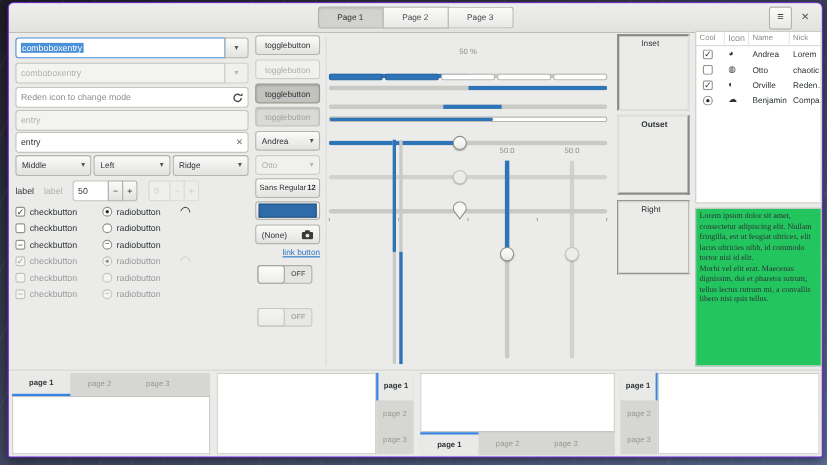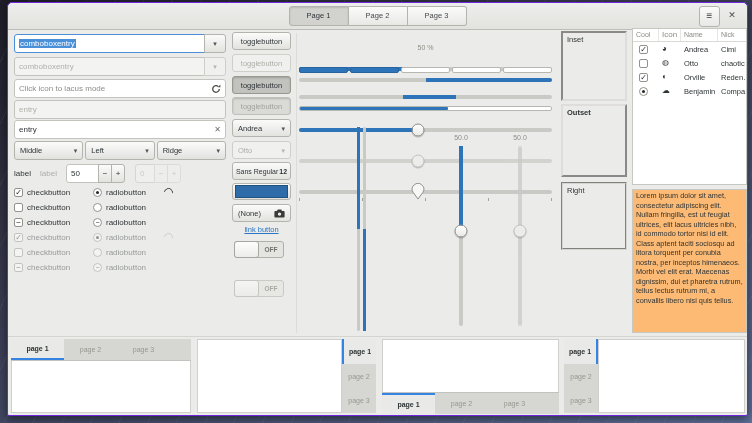--- a/index.html
+++ b/index.html
@@ -77,21 +77,21 @@
   .spin-entry{width:33px;border-radius:3px 0 0 3px;}
   .spin-btn{width:14px;height:19px;margin-left:-1px;border-radius:0;font-size:8px;}
   .spin-btn.last{border-radius:0 3px 3px 0;}
   .dim-label{color:#aeaea9;}
   .switch{width:50px;height:17px;box-sizing:border-box;background:#e4e4e1;border:1px solid #b0b0ab;border-radius:3px;position:relative;}
   .switch .handle{position:absolute;left:-1px;top:-1px;width:25px;height:17px;box-sizing:border-box;
     background:linear-gradient(#fdfdfc,#ececea);border:1px solid #a7a7a1;border-radius:3px;}
   .switch .sw-label{position:absolute;right:0;top:0;width:24px;height:15px;line-height:16px;text-align:center;
     font-size:6.5px;font-weight:bold;color:#72726d;}
   .switch.disabled{opacity:.55;}
-  .link{color:#2a76c6;text-decoration:underline;font-size:7.5px;text-align:center;}
+  .link{color:#2a76c6;text-decoration:underline;font-size:7.5px;text-align:right;}
   
   .track{background:#c9c9c5;border-radius:2px;position:relative;overflow:hidden;}
   .fill{background:#2e74b8;height:100%;}
   .fill-r{position:absolute;right:0;top:0;height:100%;background:#2e74b8;}
   .pulse{position:absolute;top:0;height:100%;background:#2e74b8;}
   .lvl{background:#fff;border:1px solid #b7b7b2;border-radius:2px;box-sizing:border-box;position:relative;}
   .lvl .fill{border-radius:1px;}
   .seg-row{display:flex;gap:2px;}
   .seg{flex:1;height:6px;box-sizing:border-box;background:#fff;border:1px solid #b7b7b2;border-radius:2px;}
   .seg.on{background:#2e74b8;border-color:#27639e;}
@@ -103,39 +103,39 @@
   .ticks{position:absolute;left:0;right:0;display:flex;justify-content:space-between;}
   .tick{width:1px;height:3px;background:#a3a39d;}
   .vtrack{position:absolute;width:4px;border-radius:2px;background:#c9c9c5;}
   .vfill{position:absolute;left:0;top:0;width:100%;background:#2e74b8;}
   .vfill-b{position:absolute;left:0;bottom:0;width:100%;background:#2e74b8;}
   .vknob{position:absolute;left:50%;width:13px;height:13px;border-radius:50%;
     background:linear-gradient(#fefefe,#e9e9e6);border:1px solid #90908a;
     box-shadow:0 1px 1px rgba(0,0,0,.25);transform:translate(-50%,-50%);box-sizing:border-box;}
   .scale-lab{font-size:7px;color:#8d8d88;text-align:center;}
   
-  .frame{box-sizing:border-box;padding:2px 4px;font-size:7.5px;color:#2e3436;}
+  .frame{box-sizing:border-box;padding:2px 20px;font-size:7.5px;color:#2e3436;}
   .frame.inset{border:2px inset #dedddb;}
   .frame.outset{border:2px outset #dedddb;font-weight:bold;}
   .frame.groove{border:2px groove #d5d5d1;}
   .frame.ridge{border:2px ridge #d5d5d1;}
   
   .tree{background:#fff;border:1px solid #c8c8c3;box-sizing:border-box;font-size:7.5px;}
   .tree-head{display:flex;border-bottom:1px solid #d9d9d5;color:#8b8b86;font-size:7px;height:12px;align-items:center;}
   .tree-head .th{border-right:1px solid #e6e6e3;padding-left:3px;box-sizing:border-box;height:100%;line-height:12px;}
   .tree-row{display:flex;align-items:center;height:14px;}
   .td{padding-left:3px;box-sizing:border-box;white-space:nowrap;overflow:hidden;}
   .c-cool{width:26px;display:flex;justify-content:flex-start;padding-left:6px;}
   .c-icon{width:22px;font-size:8px;line-height:1;}
   .c-name{width:37px;}
   .c-nick{flex:1;}
   .tree .cb{margin-right:0;}
   
-  .textview{background:#fdba74;border:1px solid #c8c8c3;box-sizing:border-box;padding:1px 3px;
-    font-size:7.3px;line-height:9.5px;color:#2e3436;overflow:hidden;}
+  .textview{background:#22c55e;border:1px solid #c8c8c3;box-sizing:border-box;padding:1px 3px;
+    font-size:7.3px;line-height:9.5px;color:#2e3436;overflow:hidden;font-family:Liberation Serif, serif;}
   .textview p{margin:0;}
   
   .nb-content{background:#fff;border:1px solid #cfcfcb;box-sizing:border-box;}
   .tabbar-top{background:#d6d6d3;border-bottom:1px solid #c2c2bf;display:flex;align-items:stretch;}
   .tabbar-bottom{background:#d6d6d3;border-top:1px solid #c2c2bf;display:flex;align-items:stretch;}
   .tabcol{background:#d6d6d3;display:flex;flex-direction:column;}
   .ntab{font-size:7px;color:#98988f;display:flex;align-items:center;justify-content:center;box-sizing:border-box;}
   .tabbar-top .ntab,.tabbar-bottom .ntab{width:53px;}
   .tabcol .ntab{flex:1;}
   .ntab.active{color:#2e3436;font-weight:bold;background:#e9e9e7;}
@@ -172,21 +172,21 @@
   <div class="abs" style="left:6px;top:54px;width:212px;display:flex;">
     <div class="entry disabled" style="flex:1;border-radius:3px 0 0 3px;">
       <span>comboboxentry</span>
     </div>
     <div class="combo-attach disabled">
       <span class="arrow" style="color:#b5b5b0;">▾</span>
     </div>
   </div>
 
   <div class="abs entry" style="left:6px;top:76px;width:212px;">
-    <span style="flex:1;color:#8d8d88;">Click icon to lacus mode</span>
+    <span style="flex:1;color:#8d8d88;">Reden icon to change mode</span>
     <span style="display:flex;">
       <svg width="10" height="10" viewBox="0 0 10 10">
           <path d="M8.3 5a3.3 3.3 0 1 1-1-2.4" fill="none" stroke="#4c4c47" stroke-width="1.3"></path>
           <path d="M9.4 0.6v2.6H6.8z" fill="#4c4c47"></path>
         </svg>
     </span>
   </div>
 
   <div class="abs entry disabled" style="left:6px;top:97px;width:212px;">
     <span>entry</span>
@@ -416,21 +416,21 @@
       <div class="th c-icon">Icon</div>
       <div class="th c-name">Name</div>
       <div class="th c-nick" style="border-right:none;">Nick</div>
     </div>
     <div class="tree-row">
       <div class="td c-cool">
           <span class="cb">✓</span>
         </div>
       <div class="td c-icon"><span>◕</span></div>
       <div class="td c-name">Andrea</div>
-      <div class="td c-nick">Cimi</div>
+      <div class="td c-nick">Lorem</div>
     </div>
     <div class="tree-row">
       <div class="td c-cool">
           <span class="cb"></span>
         </div>
       <div class="td c-icon"><span>◍</span></div>
       <div class="td c-name">Otto</div>
       <div class="td c-nick">chaotic</div>
     </div>
     <div class="tree-row">
@@ -448,21 +448,20 @@
           </span>
         </div>
       <div class="td c-icon"><span>☁</span></div>
       <div class="td c-name">Benjamin</div>
       <div class="td c-nick">Compa…</div>
     </div>
   </div>
 
   <div class="abs textview" style="left:624px;top:186px;width:115px;height:144px;">
     <p>Lorem ipsum dolor sit amet, consectetur adipiscing elit. Nullam fringilla, est ut feugiat ultrices, elit lacus ultricies nibh, id commodo tortor nisi id elit.</p>
-    <p>Class aptent taciti sociosqu ad litora torquent per conubia nostra, per inceptos himenaeos.</p>
     <p>Morbi vel elit erat. Maecenas dignissim, dui et pharetra rutrum, tellus lectus rutrum mi, a convallis libero nisi quis tellus.</p>
   </div>
 
   <div class="abs" style="left:0;right:0;top:333px;height:1px;background:#d4d4d1;"></div>
 
   <div class="abs" style="left:3px;top:336px;width:180px;height:74px;">
     <div class="tabbar-top" style="height:21px;">
       <div class="ntab active a-bottom">page 1</div>
       <div class="ntab">page 2</div>
       <div class="ntab">page 3</div>

